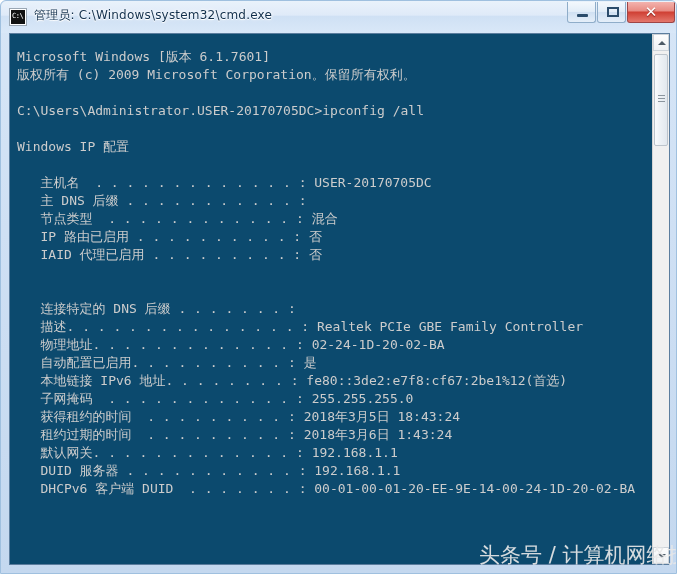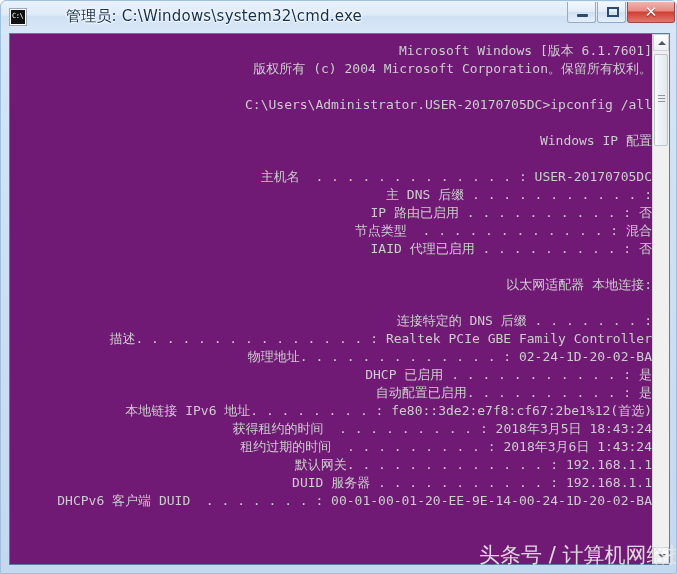--- a/index.html
+++ b/index.html
@@ -68,26 +68,25 @@
     padding-left: 1px;
     box-sizing: border-box;
     overflow: hidden;
     letter-spacing: -0.5px;
   }
   .title-text {
     position: absolute;
     left: 33px;
     top: 6px;
     font-family: "DejaVu Sans", sans-serif;
-    font-size: 15px;
+    font-size: 12px;
     color: #12304d;
     text-shadow: 0 0 3px #ffffff, 0 0 5px #ffffff, 0 1px 0 #ffffff;
     white-space: nowrap;
     letter-spacing: 0.2px;
-    margin-left: 32px;
   }
 
   
   .win-buttons {
     position: absolute;
     right: 3px;
     top: 1px;
     display: flex;
     height: 22px;
   }
@@ -144,25 +143,24 @@
     width: 661px;
     height: 532px;
     box-sizing: border-box;
     background: #000000;
     border: 1px solid #5b7d9e;
     display: flex;
   }
   .console {
     position: relative;
     flex: 1 1 auto;
-    background: #701a75;
+    background: #0c4a6e;
     overflow: hidden;
-    padding: 8px 0 0 7px;
-    box-sizing: border-box;
-    text-align: right;
+    padding: 14px 0 0 7px;
+    box-sizing: border-box;
   }
   .line {
     font-family: "DejaVu Sans Mono", monospace;
     font-size: 13px;
     line-height: 18px;
     color: #cccccc;
     white-space: pre;
     height: 18px;
     letter-spacing: 0px;
   }
@@ -258,40 +256,39 @@
       </div>
       <div class="win-btn close">
         <span class="glyph-close">✕</span>
       </div>
     </div>
   </div>
 
   <div class="console-outer">
     <div class="console" id="console-body">
         <div class="line">Microsoft Windows [版本 6.1.7601]</div>
-        <div class="line">版权所有 (c) 2004 Microsoft Corporation。保留所有权利。</div>
+        <div class="line">版权所有 (c) 2009 Microsoft Corporation。保留所有权利。</div>
         <div class="line blank"> </div>
         <div class="line">C:\Users\Administrator.USER-20170705DC&gt;ipconfig /all</div>
         <div class="line blank"> </div>
         <div class="line">Windows IP 配置</div>
         <div class="line blank"> </div>
         <div class="line">   主机名  . . . . . . . . . . . . . : USER-20170705DC</div>
         <div class="line">   主 DNS 后缀 . . . . . . . . . . . :</div>
+        <div class="line">   节点类型  . . . . . . . . . . . . : 混合</div>
         <div class="line">   IP 路由已启用 . . . . . . . . . . : 否</div>
-        <div class="line">   节点类型  . . . . . . . . . . . . : 混合</div>
         <div class="line">   IAID 代理已启用 . . . . . . . . . : 否</div>
         <div class="line blank"> </div>
-        <div class="line">以太网适配器 本地连接:</div>
         <div class="line blank"> </div>
         <div class="line">   连接特定的 DNS 后缀 . . . . . . . :</div>
         <div class="line">   描述. . . . . . . . . . . . . . . : Realtek PCIe GBE Family Controller</div>
         <div class="line">   物理地址. . . . . . . . . . . . . : 02-24-1D-20-02-BA</div>
-        <div class="line">   DHCP 已启用 . . . . . . . . . . . : 是</div>
         <div class="line">   自动配置已启用. . . . . . . . . . : 是</div>
         <div class="line">   本地链接 IPv6 地址. . . . . . . . : fe80::3de2:e7f8:cf67:2be1%12(首选)</div>
+        <div class="line">   子网掩码  . . . . . . . . . . . . : 255.255.255.0</div>
         <div class="line">   获得租约的时间  . . . . . . . . . : 2018年3月5日 18:43:24</div>
         <div class="line">   租约过期的时间  . . . . . . . . . : 2018年3月6日 1:43:24</div>
         <div class="line">   默认网关. . . . . . . . . . . . . : 192.168.1.1</div>
         <div class="line">   DUID 服务器 . . . . . . . . . . . : 192.168.1.1</div>
         <div class="line">   DHCPv6 客户端 DUID  . . . . . . . : 00-01-00-01-20-EE-9E-14-00-24-1D-20-02-BA</div>
         <div class="line blank"> </div>
       </div>
 
     <div class="scrollbar">
       <div class="sb-btn up">

